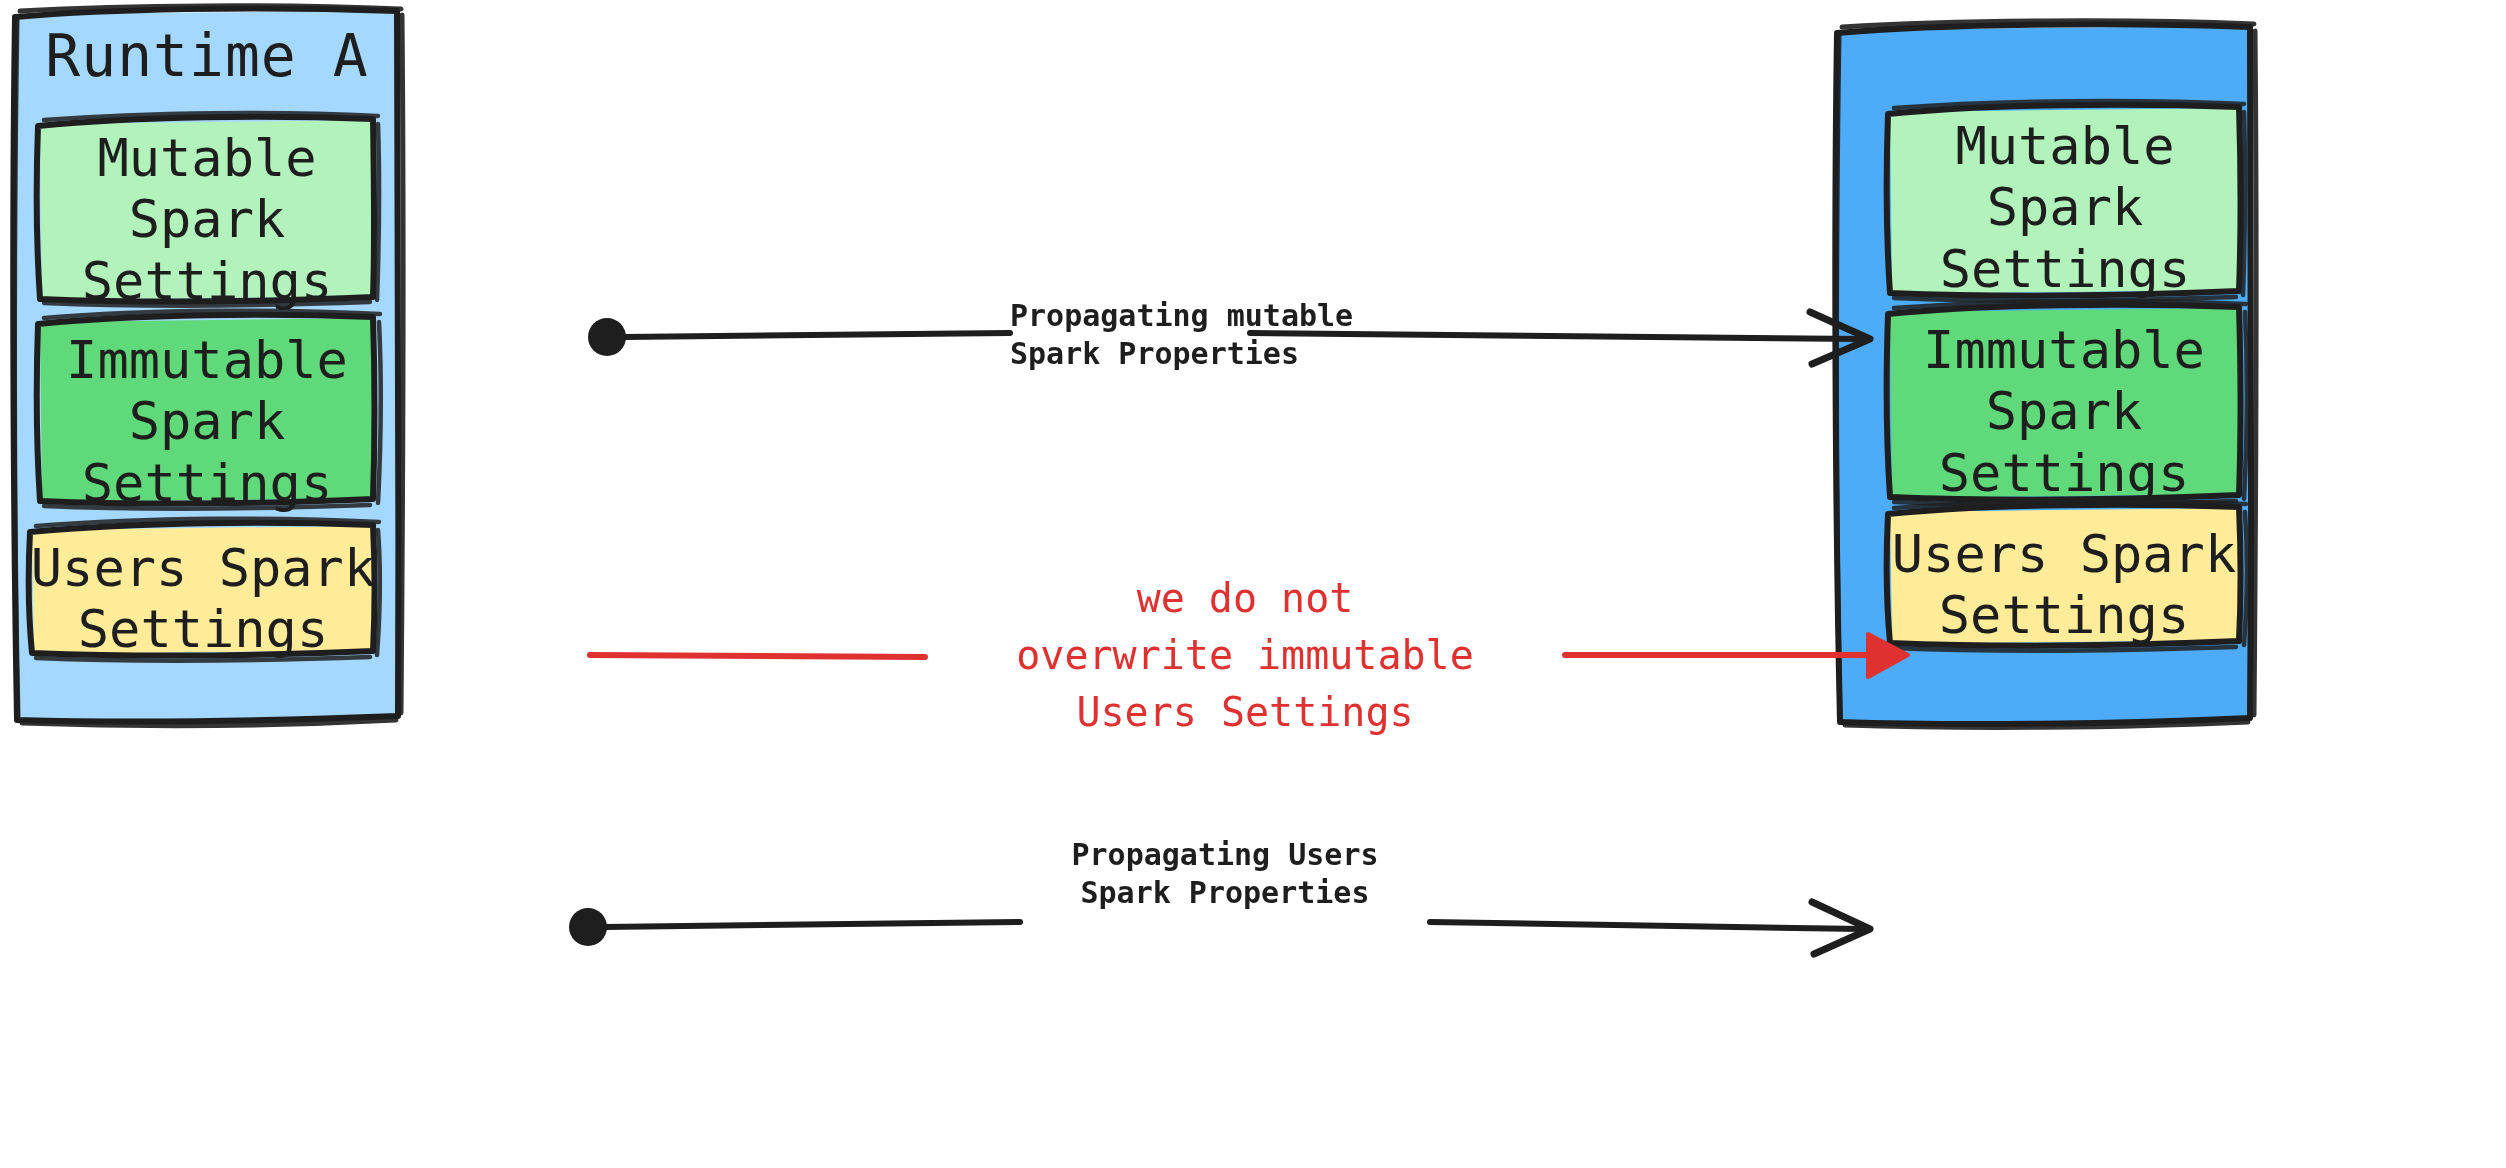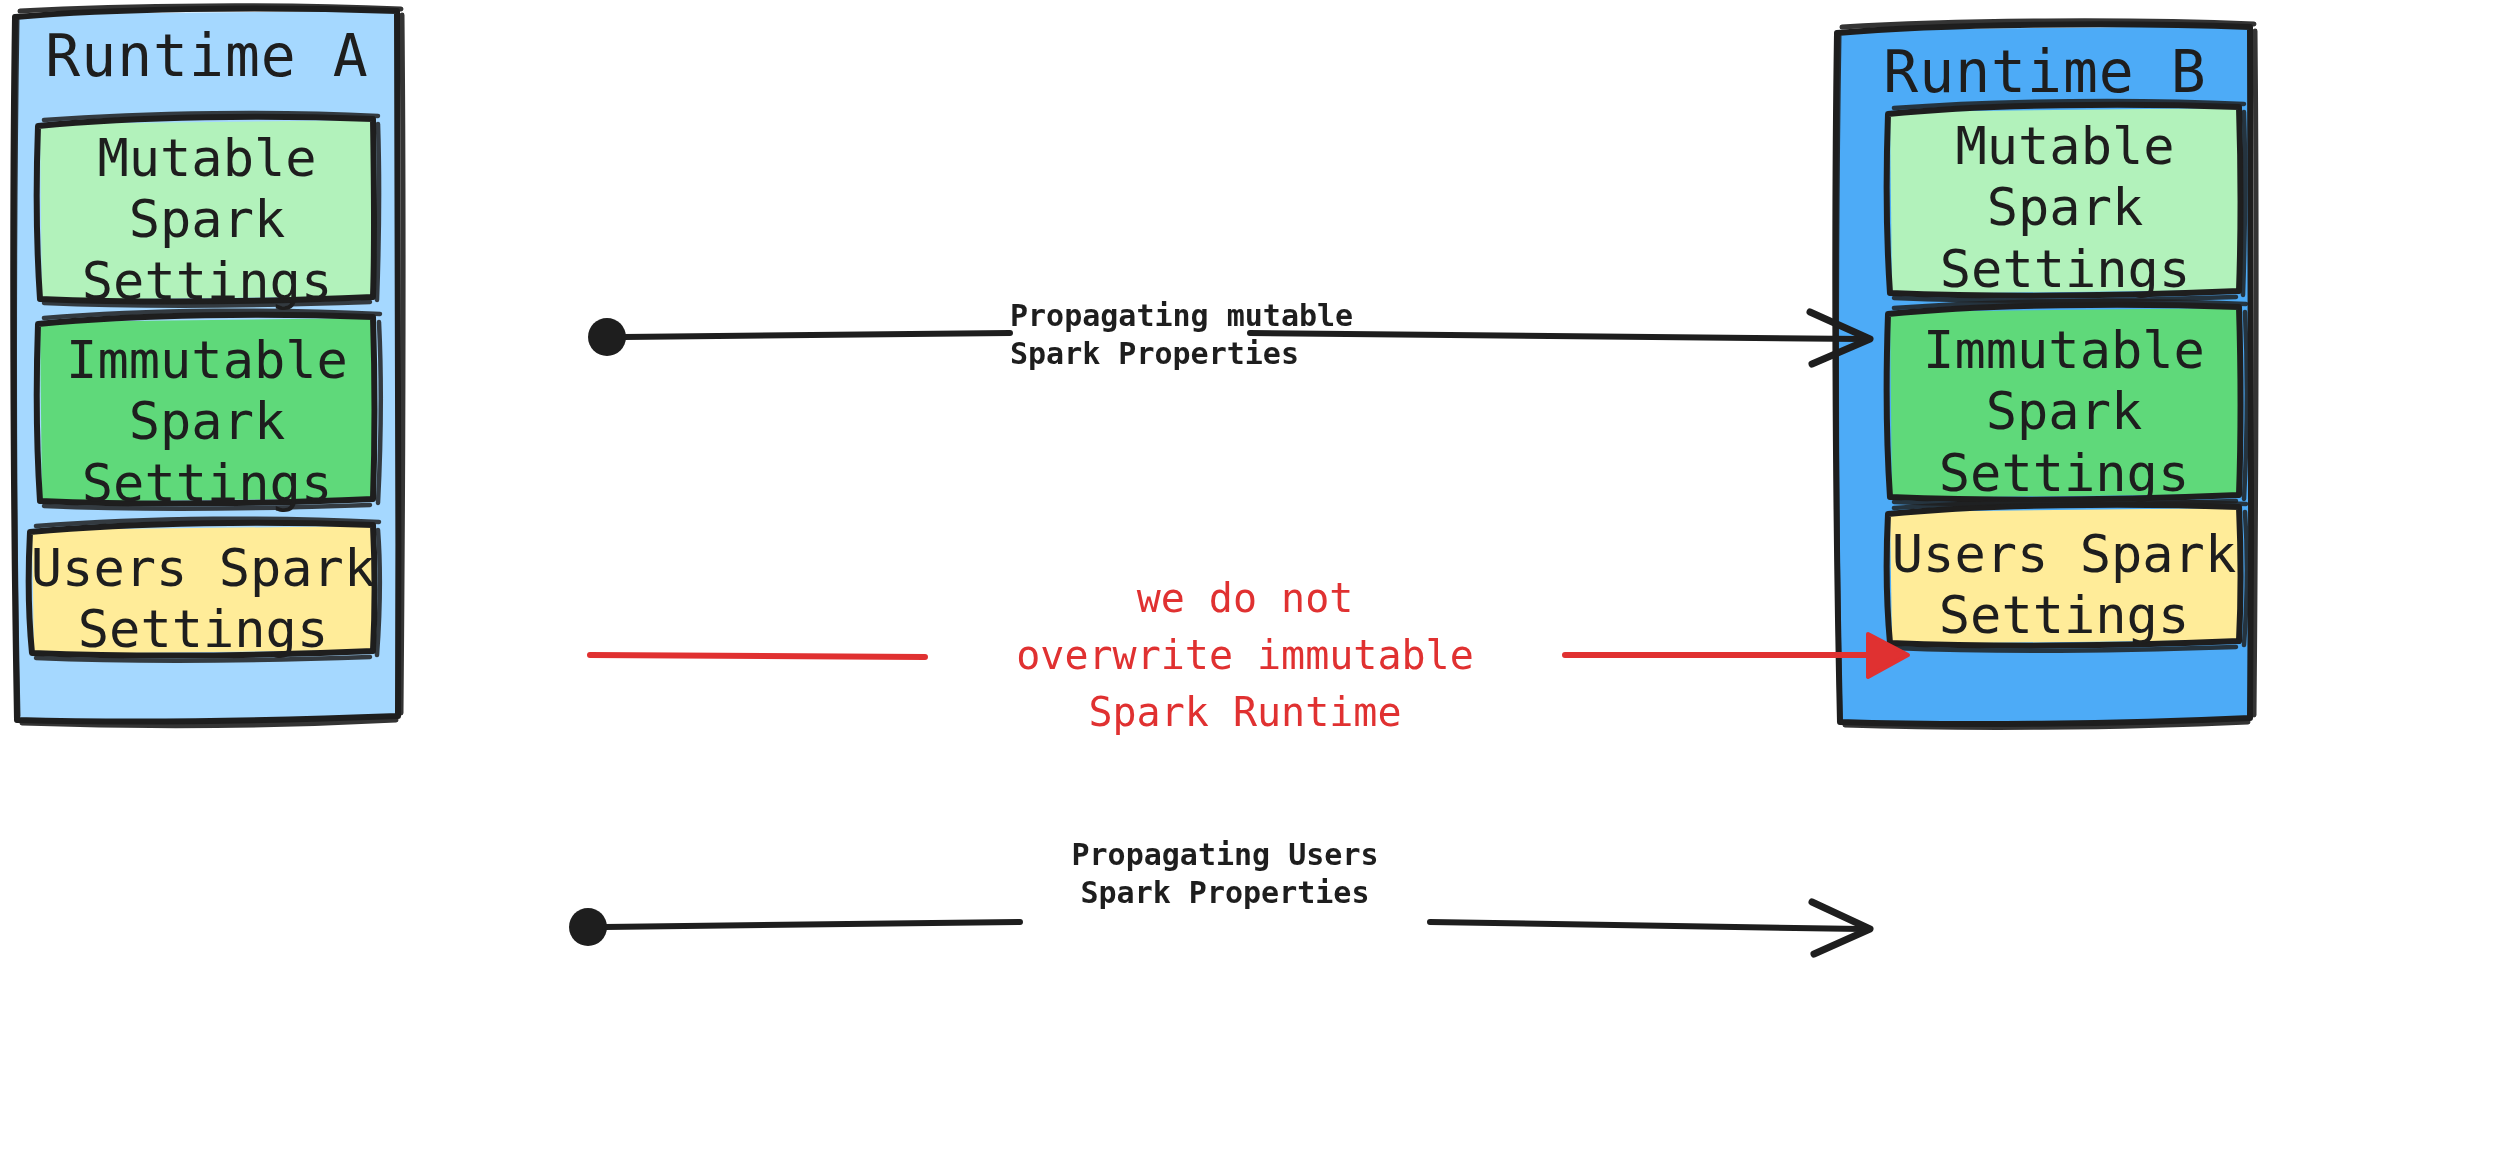--- a/index.html
+++ b/index.html
@@ -149,36 +149,35 @@
 Spark
 Settings</div>
 
   <div class="txt box-label" style="left:36px; top:330px; width:342px;">Immutable
 Spark
 Settings</div>
 
   <div class="txt box-label" style="left:30px; top:538px; width:346px;">Users Spark
 Settings</div>
 
-  <div class="txt panel-title" style="left:1838px; top:38px; width:414px;">Runtime B</div>
 
   <div class="txt box-label" style="left:1890px; top:116px; width:350px;">Mutable
 Spark
 Settings</div>
 
   <div class="txt box-label" style="left:1888px; top:320px; width:352px;">Immutable
 Spark
 Settings</div>
 
   <div class="txt box-label" style="left:1884px; top:524px; width:360px;">Users Spark
 Settings</div>
 
   <div class="txt edge-label" style="left:1010px; top:297px; width:240px;">Propagating mutable
 Spark Properties</div>
 
   <div class="txt edge-label-red" style="left:925px; top:570px; width:640px;">we do not
 overwrite immutable
-Spark Runtime</div>
+Users Settings</div>
 
   <div class="txt edge-label" style="left:1020px; top:836px; width:410px;">Propagating Users
 Spark Properties</div>
 
 </div>
 
 </body></html>

